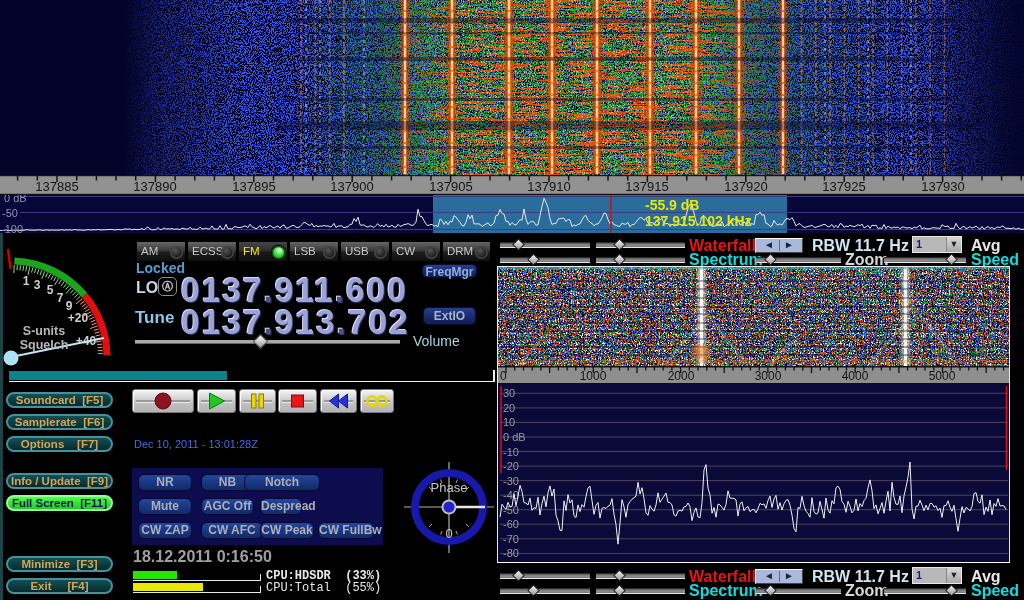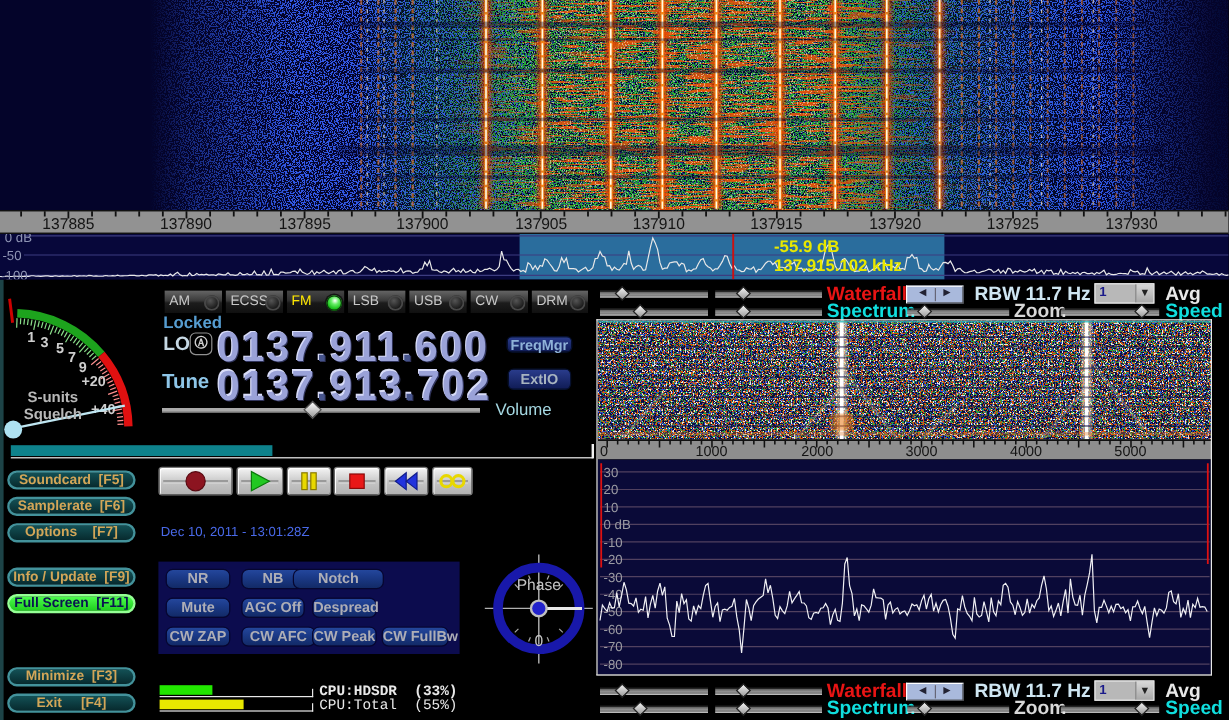--- a/index.html
+++ b/index.html
@@ -388,21 +388,21 @@
     <div class="modebtn" style="left:340px;width:50px">USB<div class="led" style="left:33px"></div></div>
     <div class="modebtn" style="left:391px;width:50px">CW<div class="led" style="left:33px"></div></div>
     <div class="modebtn" style="left:442px;width:49px">DRM<div class="led" style="left:32px"></div></div>
 
 <div class="abs" style="left:136px;top:260px;color:#569dd1;font-weight:bold;font-size:14px">Locked</div>
 <div class="abs" style="left:136px;top:279px;color:#c6d8e4;font-weight:bold;font-size:16px">LO</div>
 <div class="abs" style="left:158px;top:277px;width:19px;height:19px;border:1.5px solid #909090;border-radius:5px;color:#d0d0d0;font-size:11px;font-weight:bold;text-align:center;line-height:16px">Ⓐ</div>
 <div class="abs" style="left:181px;top:270px;width:222px;font-size:35px;font-weight:bold;color:#9aa2d8;letter-spacing:2px;text-shadow:1px 1px 0 #30345c,-1px -1px 0 #d8dcf8;transform:scaleX(0.96);transform-origin:left">0137<span style="color:#46548c">.</span>911<span style="color:#46548c">.</span>600</div>
 <div class="abs" style="left:135px;top:308px;color:#8ec6e8;font-weight:bold;font-size:17px">Tune</div>
 <div class="abs" style="left:181px;top:302px;width:222px;font-size:35px;font-weight:bold;color:#9aa2d8;letter-spacing:2px;text-shadow:1px 1px 0 #30345c,-1px -1px 0 #d8dcf8;transform:scaleX(0.96);transform-origin:left">0137<span style="color:#46548c">.</span>913<span style="color:#46548c">.</span>702</div>
-<div class="navybtn" style="left:422px;top:280px;width:55px;height:14px;line-height:14px">FreqMgr</div>
+<div class="navybtn" style="left:422px;top:264px;width:55px;height:14px;line-height:14px">FreqMgr</div>
 <div class="navybtn" style="left:423px;top:307px;width:53px;height:18px;line-height:16px;color:#a8b4c0">ExtIO</div>
 <div class="abs" style="left:413px;top:333px;color:#a5d8e2;font-size:14px">Volume</div>
 <div class="abs" style="left:135px;top:340px;width:265px;height:4px;background:#aaa;border-bottom:1px solid #666"></div>
 <div class="abs" style="left:255px;top:335.5px;width:11px;height:11px;background:linear-gradient(135deg,#fff,#999);border:1px solid #555;transform:rotate(45deg)"></div>
 <div class="abs" style="left:9px;top:371px;width:218px;height:8.5px;background:#0e828c"></div>
 <div class="abs" style="left:9px;top:381px;width:485px;height:1.3px;background:#f0f0f0"></div>
 <div class="abs" style="left:493px;top:370px;width:1.5px;height:12px;background:#f0f0f0"></div>
 
 <div class="tealbtn" style="top:392px">Soundcard&nbsp; [F5]</div>
     <div class="tealbtn" style="top:414px">Samplerate&nbsp; [F6]</div>
@@ -446,21 +446,21 @@
     </div>
 
 <div class="abs" style="left:134px;top:438px;color:#4969e8;font-size:11px">Dec 10, 2011 - 13:01:28Z</div>
 <div class="abs" style="left:132px;top:468px;width:251px;height:77px;background:#0c0c4e"></div>
 
 <div class="gridbtn" style="left:138px;top:474px;width:54px">NR</div>
     <div class="gridbtn" style="left:201px;top:474px;width:53px">NB</div>
     <div class="gridbtn" style="left:244px;top:474px;width:76px">Notch</div>
     <div class="gridbtn" style="left:138px;top:498px;width:54px">Mute</div>
     <div class="gridbtn" style="left:201px;top:498px;width:53px">AGC Off</div>
-    <div class="gridbtn" style="left:260px;top:498px;width:54px">Despread</div>
+    <div class="gridbtn" style="left:260px;top:498px;width:42px">Despread</div>
     <div class="gridbtn" style="left:138px;top:522px;width:54px">CW ZAP</div>
     <div class="gridbtn" style="left:201px;top:522px;width:62px">CW AFC</div>
     <div class="gridbtn" style="left:260px;top:522px;width:54px">CW Peak</div>
     <div class="gridbtn" style="left:318px;top:522px;width:56px">CW FullBw</div>
 <svg class="abs" style="left:395px;top:450px" width="110" height="115" viewBox="0 0 110 115">
 <line x1="54" y1="12" x2="54" y2="103" stroke="#b0b0b0" stroke-width="1.2"></line>
 <line x1="9" y1="57" x2="99" y2="57" stroke="#b0b0b0" stroke-width="1.2"></line>
 <circle cx="54" cy="57" r="34" fill="none" stroke="#1818aa" stroke-width="8"></circle>
 <g stroke="#a8a8a8" stroke-width="1">
 <line x1="71" y1="40" x2="74" y2="37"></line>
@@ -472,20 +472,21 @@
 <line x1="61" y1="81" x2="62.5" y2="84.5"></line>
         <line x1="47" y1="81" x2="45.5" y2="84.5"></line>
 </g>
 <line x1="54" y1="57" x2="90" y2="57" stroke="#e8e8e8" stroke-width="2.5"></line>
 <circle cx="54" cy="57" r="7.5" fill="#c0c0c0"></circle>
 <circle cx="54" cy="57" r="5.5" fill="#2222cc"></circle>
 <text x="54" y="42" font-size="13" fill="#c4c4c4" text-anchor="middle">Phase</text>
 <text x="54" y="88" font-size="13" fill="#c4c4c4" text-anchor="middle">0</text>
 </svg>
 
+<div class="abs" style="left:133px;top:548px;color:#a0a0a0;font-weight:bold;font-size:16px;letter-spacing:0px">18.12.2011 0:16:50</div>
 <div class="abs" style="left:133px;top:571px;width:44px;height:8px;background:#22e800"></div>
 <div class="abs" style="left:133px;top:580px;width:128px;height:1px;background:#e8e8e8"></div>
 <div class="abs" style="left:260px;top:574px;width:1px;height:7px;background:#e8e8e8"></div>
 <div class="abs" style="left:133px;top:583px;width:70px;height:8px;background:#e8e800"></div>
 <div class="abs" style="left:133px;top:592px;width:128px;height:1px;background:#e8e8e8"></div>
 <div class="abs" style="left:260px;top:586px;width:1px;height:7px;background:#e8e8e8"></div>
 <div class="abs" style="left:266px;top:569px;color:#e8e8e8;font-family:'Liberation Mono',monospace;font-size:12px;font-weight:bold">CPU:HDSDR&nbsp; (33%)</div>
 <div class="abs" style="left:266px;top:581px;color:#e8e8e8;font-family:'Liberation Mono',monospace;font-size:12px;font-weight:normal">CPU:Total&nbsp; (55%)</div>
 
 <div class="rsl" style="left:500px;top:242px;width:90px"></div>

